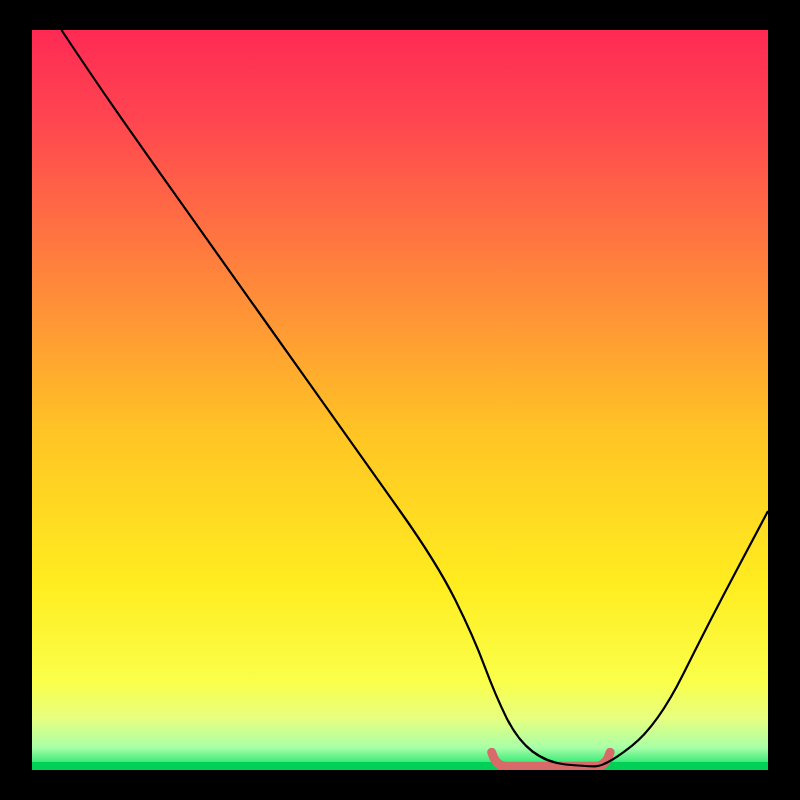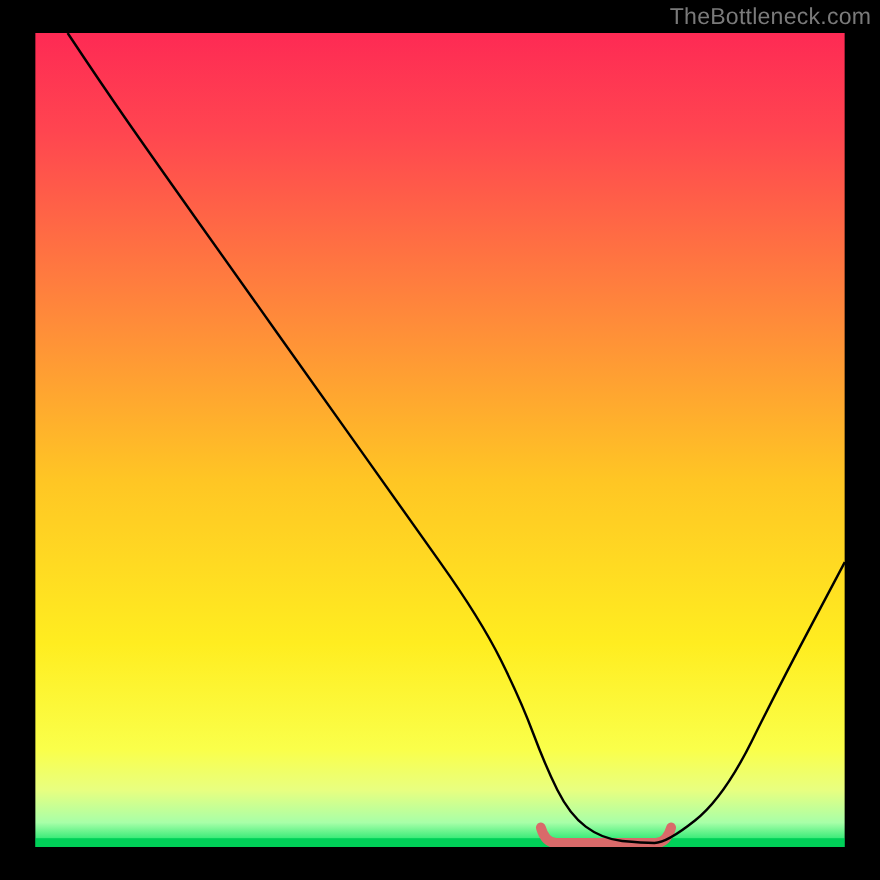--- a/index.html
+++ b/index.html
@@ -30,21 +30,20 @@
   svg {
     position: absolute;
     top: 0;
     left: 0;
   }
 </style>
 </head>
 <body>
 
 <div class="wrap">
-  <div class="watermark">TheBottleneck.com</div>
   <svg width="800" height="800" viewBox="0 0 800 800">
     <defs>
       <linearGradient id="bg-grad" x1="0" y1="0" x2="0" y2="1">
         <stop id="g0" offset="0%" stop-color="#fe2a54"></stop>
         <stop id="g1" offset="12%" stop-color="#ff4550"></stop>
         <stop id="g2" offset="35%" stop-color="#ff8a3a"></stop>
         <stop id="g3" offset="55%" stop-color="#ffc624"></stop>
         <stop id="g4" offset="75%" stop-color="#ffed20"></stop>
         <stop id="g5" offset="88%" stop-color="#faff4a"></stop>
         <stop id="g6" offset="93%" stop-color="#e8ff80"></stop>

